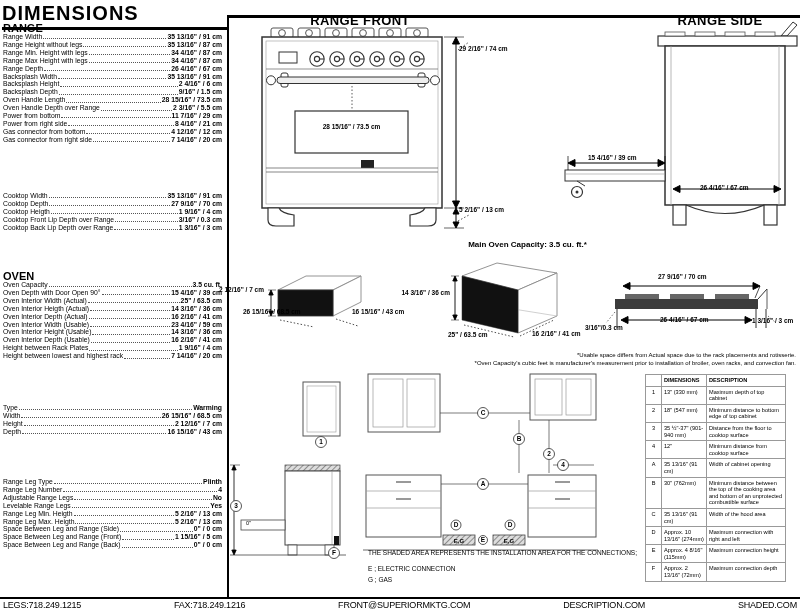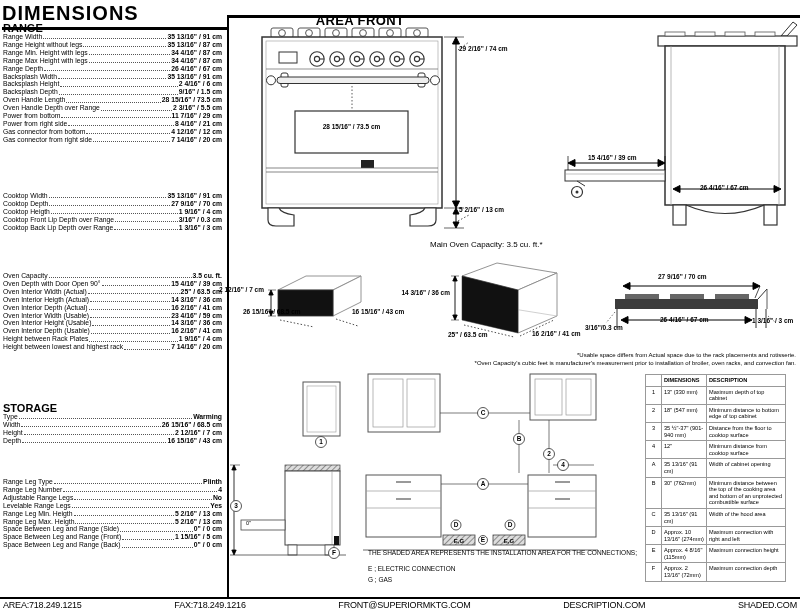--- a/index.html
+++ b/index.html
@@ -13,21 +13,21 @@
   
   .sec{position:absolute;left:3px;width:219px;}
   .shead{font-size:11px;font-weight:bold;line-height:9px;}
   .srow{display:flex;align-items:flex-end;font-size:6.8px;line-height:7.9px;white-space:nowrap;}
   .srow .lbl{flex:0 0 auto;}
   .srow .dots{flex:1 1 auto;border-bottom:1px dotted #555;margin:0 1px 1.5px 1px;min-width:4px;}
   .srow .val{flex:0 0 auto;font-weight:bold;}
   
   .dtitle{position:absolute;font-size:13px;font-weight:bold;letter-spacing:.4px;text-align:center;}
   .dim{position:absolute;font-size:6.5px;font-weight:bold;white-space:nowrap;}
-  .cap{position:absolute;font-size:8px;font-weight:normal;}
+  .cap{position:absolute;font-size:8px;font-weight:bold;text-align:center;}
   .fnote{position:absolute;right:4px;font-size:6px;text-align:right;white-space:nowrap;}
   .connote{position:absolute;font-size:6.5px;white-space:nowrap;}
   .tiny{position:absolute;font-size:5.5px;}
   
   .dimtable{position:absolute;left:645px;top:374px;width:141px;border-collapse:collapse;
             font-size:5.6px;line-height:1.18;table-layout:fixed;}
   .dimtable th,.dimtable td{border:1px solid #999;padding:2px 2px;vertical-align:top;text-align:left;font-weight:normal;}
   .dimtable th{font-weight:bold;}
   .dimtable .c-ref{width:11px;text-align:center;}
   .dimtable .c-dim{width:40px;}
@@ -145,20 +145,21 @@
           <span class="val">3/16" / 0.3 cm</span>
         </div>
         <div class="srow">
           <span class="lbl">Cooktop Back Lip Depth over Range</span>
           <span class="dots"></span>
           <span class="val">1 3/16" / 3 cm</span>
         </div>
       </div>
   </div>
   <div class="sec" style="top:272px">
+    <div class="shead">OVEN</div>
     <div>
         <div class="srow">
           <span class="lbl">Oven Capacity</span>
           <span class="dots"></span>
           <span class="val">3.5 cu. ft.</span>
         </div>
         <div class="srow">
           <span class="lbl">Oven Depth with Door Open 90°</span>
           <span class="dots"></span>
           <span class="val">15 4/16" / 39 cm</span>
@@ -199,21 +200,20 @@
           <span class="val">1 9/16" / 4 cm</span>
         </div>
         <div class="srow">
           <span class="lbl">Height between lowest and highest rack</span>
           <span class="dots"></span>
           <span class="val">7 14/16" / 20 cm</span>
         </div>
       </div>
   </div>
   <div class="sec" style="top:404px">
-    <div class="shead">STORAGE</div>
     <div>
         <div class="srow">
           <span class="lbl">Type</span>
           <span class="dots"></span>
           <span class="val">Warming</span>
         </div>
         <div class="srow">
           <span class="lbl">Width</span>
           <span class="dots"></span>
           <span class="val">26 15/16" / 68.5 cm</span>
@@ -273,21 +273,21 @@
           <span class="val">1 15/16" / 5 cm</span>
         </div>
         <div class="srow">
           <span class="lbl">Space Between Leg and Range (Back)</span>
           <span class="dots"></span>
           <span class="val">0" / 0 cm</span>
         </div>
       </div>
   </div>
 
-  <div class="dtitle" style="left:255px;top:13px;width:210px">AREA FRONT</div>
+  <div class="dtitle" style="left:255px;top:13px;width:210px">RANGE FRONT</div>
   <svg style="left:235px;top:16px" width="235" height="214" viewBox="0 0 235 214">
     <g stroke="#555" stroke-width="1" fill="none">
       <rect x="36" y="12" width="22" height="10" rx="2"></rect>
         <circle cx="47" cy="17" r="3.4"></circle>
       <rect x="63" y="12" width="22" height="10" rx="2"></rect>
         <circle cx="74" cy="17" r="3.4"></circle>
       <rect x="90" y="12" width="22" height="10" rx="2"></rect>
         <circle cx="101" cy="17" r="3.4"></circle>
       <rect x="117" y="12" width="22" height="10" rx="2"></rect>
         <circle cx="128" cy="17" r="3.4"></circle>
@@ -347,20 +347,21 @@
       <path d="M221 192 l-3 6 h6 z"></path>
         <path d="M221 212 l-3 -6 h6 z"></path>
       <line x1="223" y1="34" x2="234" y2="26" stroke-width="0.7" stroke-dasharray="1.5,2" fill="none"></line>
       <line x1="223" y1="205" x2="234" y2="199" stroke-width="0.7" stroke-dasharray="1.5,2" fill="none"></line>
     </g>
   </svg>
   <div class="dim" style="left:459px;top:45px">29 2/16" / 74 cm</div>
   <div class="dim" style="left:293px;top:123px;width:117px;text-align:center">28 15/16" / 73.5 cm</div>
   <div class="dim" style="left:459px;top:206px">5 2/16" / 13 cm</div>
 
+  <div class="dtitle" style="left:640px;top:13px;width:160px">RANGE SIDE</div>
   <svg style="left:565px;top:16px" width="230" height="214" viewBox="0 0 230 214">
     <polygon points="216,20 228,6 232,9 222,20" fill="#fff" stroke="#333" stroke-width="1"></polygon>
     <rect x="93" y="20" width="139" height="10" fill="#fff" stroke="#333" stroke-width="1.2"></rect>
     <g stroke="#555" stroke-width="0.8" fill="#fff">
       <rect x="100" y="16" width="20" height="4"></rect>
         <rect x="130" y="16" width="20" height="4"></rect>
       <rect x="160" y="16" width="20" height="4"></rect>
         <rect x="190" y="16" width="20" height="4"></rect>
     </g>
     <rect x="100" y="30" width="120" height="159" fill="#fff" stroke="#333" stroke-width="1.5"></rect>
@@ -604,20 +605,20 @@
         </tr>
         <tr>
           <td class="c-ref">F</td>
           <td class="c-dim">Approx. 2 13/16" (72mm)</td>
           <td class="c-desc">Maximum connection depth</td>
         </tr>
       </tbody>
   </table>
 
   <div class="footer">
-    <span>AREA:718.249.1215</span>
+    <span>LEGS:718.249.1215</span>
     <span>FAX:718.249.1216</span>
     <span>FRONT@SUPERIORMKTG.COM</span>
     <span>DESCRIPTION.COM</span>
     <span>SHADED.COM</span>
   </div>
 
 </div>
 
 </body></html>

